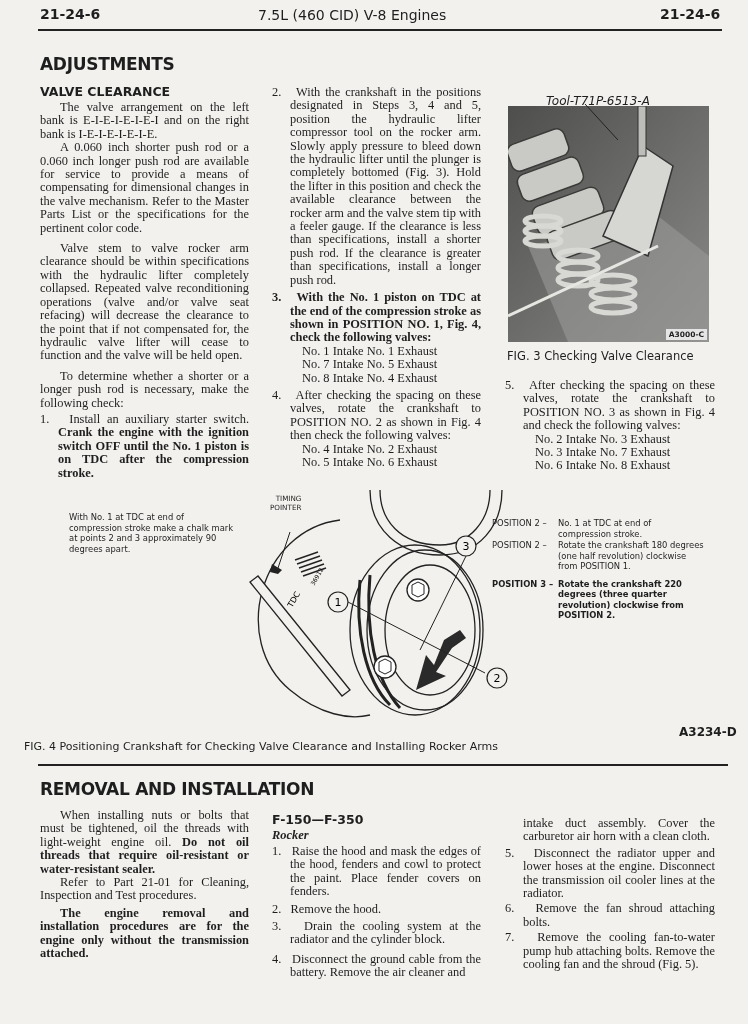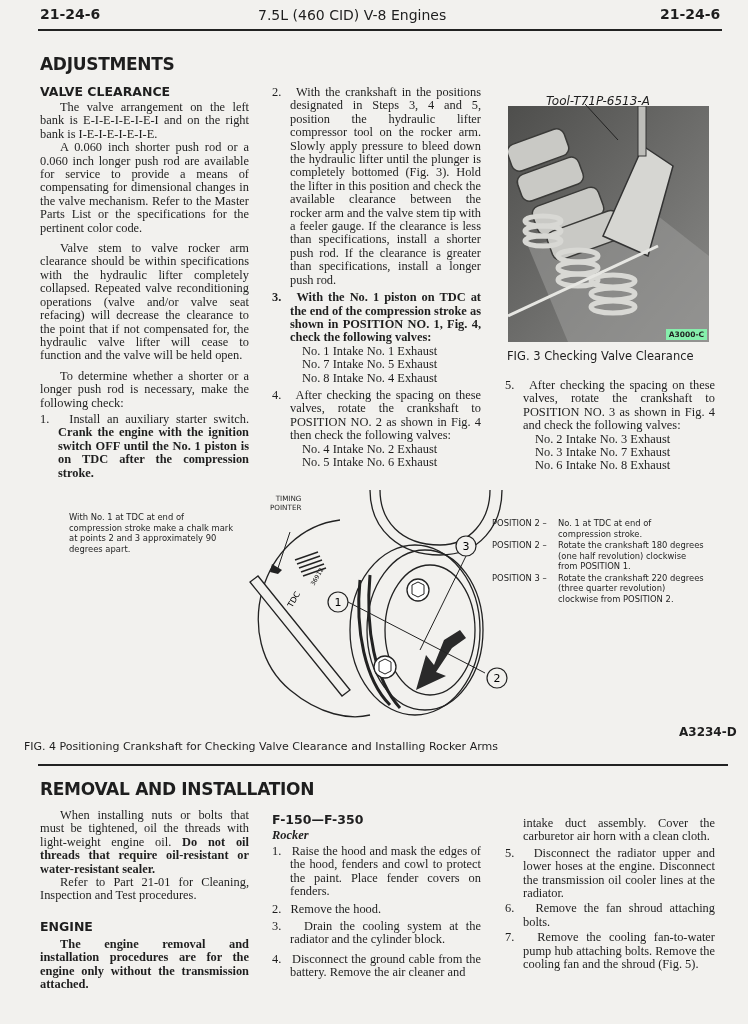--- a/index.html
+++ b/index.html
@@ -76,21 +76,21 @@
         <ellipse cx="70" cy="162" rx="20" ry="6"></ellipse>
         <ellipse cx="70" cy="174" rx="20" ry="6"></ellipse>
       <ellipse cx="105" cy="175" rx="22" ry="6"></ellipse>
         <ellipse cx="105" cy="188" rx="22" ry="6"></ellipse>
         <ellipse cx="105" cy="201" rx="22" ry="6"></ellipse>
     </g>
     <path d="M95 130 L135 40 L165 60 L140 150 Z" fill="#d6d6d2" stroke="#333" stroke-width="1.5"></path>
     <rect x="130" y="0" width="8" height="50" fill="#bdbdb9" stroke="#333"></rect>
     <line x1="0" y1="210" x2="150" y2="140" stroke="#e6e6e2" stroke-width="3"></line>
   </svg>
-  <div class="abs sans" style="right:2px; bottom:2px; background:#86efac; font-size:7.5px; font-weight:bold; padding:1px 3px;">A3000-C</div>
+  <div class="abs sans" style="right:2px; bottom:2px; background:#e5e5e5; font-size:7.5px; font-weight:bold; padding:1px 3px;">A3000-C</div>
 </div>
 <svg class="abs" style="left:580px; top:102px;" width="40" height="40">
     <line x1="5" y1="2" x2="38" y2="38" stroke="#222" stroke-width="1"></line>
   </svg>
 <div class="abs cap" style="left:507px; top:349px; font-size:11.5px;">FIG. 3 Checking Valve Clearance</div>
 
 <div class="abs" style="left:505px; top:379px; width:210px;">
   <p class="step"><span>5.</span>&nbsp;&nbsp;&nbsp;<span>After checking the spacing on these valves, rotate the crankshaft to POSITION NO. 3 as shown in Fig. 4 and check the following valves:</span></p>
   <p class="sub">No. 2 Intake No. 3 Exhaust</p>
   <p class="sub">No. 3 Intake No. 7 Exhaust</p>
@@ -159,36 +159,35 @@
 
 <div class="abs small" style="left:492px; top:518px; width:215px;">
   <div class="posrow">
       <span class="lbl">POSITION 2 –</span>
       <span>No. 1 at TDC at end of compression stroke.</span>
     </div>
   <div class="posrow" style="margin-top:1px;">
       <span class="lbl">POSITION 2 –</span>
       <span>Rotate the crankshaft 180 degrees (one half revolution) clockwise from POSITION 1.</span>
     </div>
-  <div class="posrow" style="margin-top:1px;">
+  <div class="posrow" style="margin-top:7px;font-weight:bold;">
       <span class="lbl">POSITION 3 –</span>
       <span>Rotate the crankshaft 220 degrees (three quarter revolution) clockwise from POSITION 2.</span>
     </div>
 </div>
 
 <div class="abs sans" style="left:679px; top:725px; font-size:12px; font-weight:bold;">A3234-D</div>
 <div class="abs cap" style="left:24px; top:740px;">FIG. 4 Positioning Crankshaft for Checking Valve Clearance and Installing Rocker Arms</div>
 <div class="abs rule" style="left:38px; top:764px; width:690px; height:1.5px;"></div>
 
 <div class="abs h1" style="left:40px; top:779px;">REMOVAL AND INSTALLATION</div>
 
 <div class="abs" style="left:40px; top:809px; width:209px;">
   <p class="p ind"><span>When installing nuts or bolts that must be tightened, oil the threads with light-weight engine oil.</span> <span class="b">Do not oil threads that require oil-resistant or water-resistant sealer.</span></p>
   <p class="p ind">Refer to Part 21-01 for Cleaning, Inspection and Test procedures.</p>
-  <div class="h2" style="margin-top:16px;">ENGINE</div>
   <p class="p ind b" style="margin-top:4px;">The engine removal and installation procedures are for the engine only without the transmission attached.</p>
 </div>
 
 <div class="abs" style="left:272px; top:812px; width:209px;">
   <div class="h2">F-150—F-350</div>
   <div class="serif b" style="font-style:italic; font-size:12.4px; margin-top:1px;">Rocker</div>
   <p class="step" style="margin-top:2px;"><span>1.</span>&nbsp;&nbsp;&nbsp;<span>Raise the hood and mask the edges of the hood, fenders and cowl to protect the paint. Place fender covers on fenders.</span></p>
   <p class="step" style="margin-top:4px;"><span>2.</span>&nbsp;&nbsp;&nbsp;<span>Remove the hood.</span></p>
   <p class="step" style="margin-top:4px;"><span>3.</span>&nbsp;&nbsp;&nbsp;<span>Drain the cooling system at the radiator and the cylinder block.</span></p>
   <p class="step" style="margin-top:6px;"><span>4.</span>&nbsp;&nbsp;&nbsp;<span>Disconnect the ground cable from the battery. Remove the air cleaner and</span></p>

